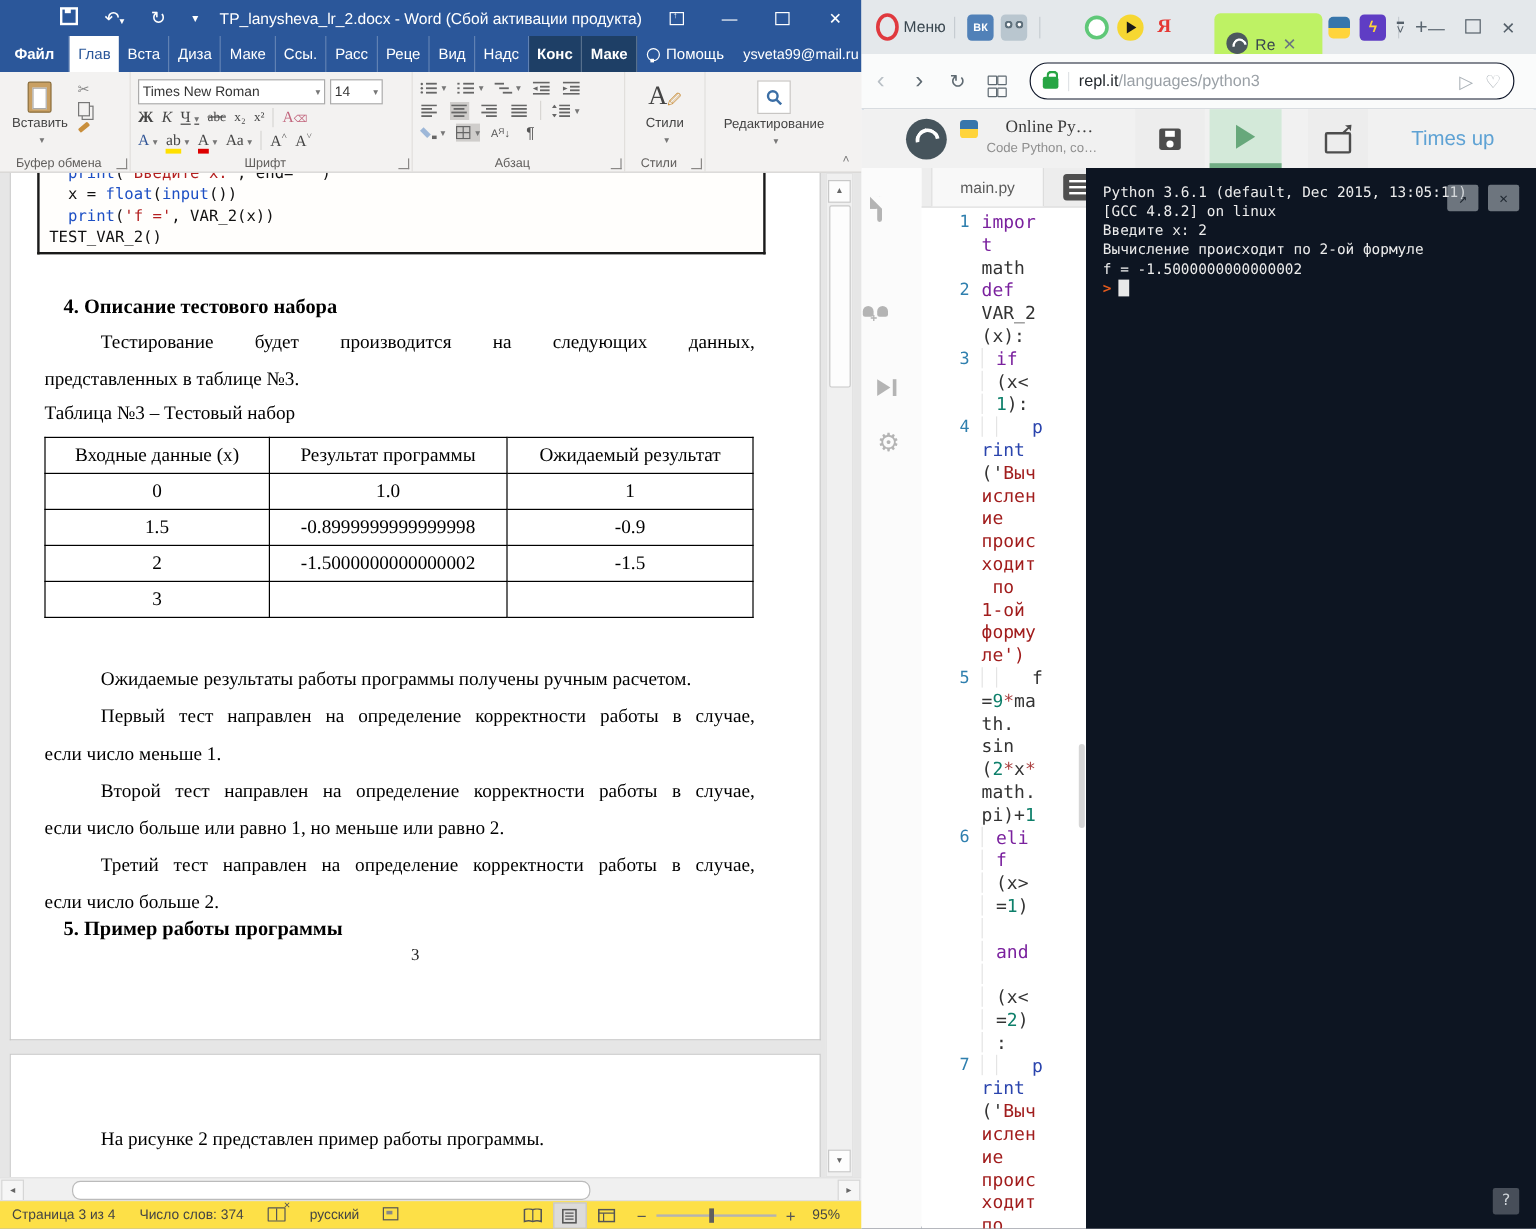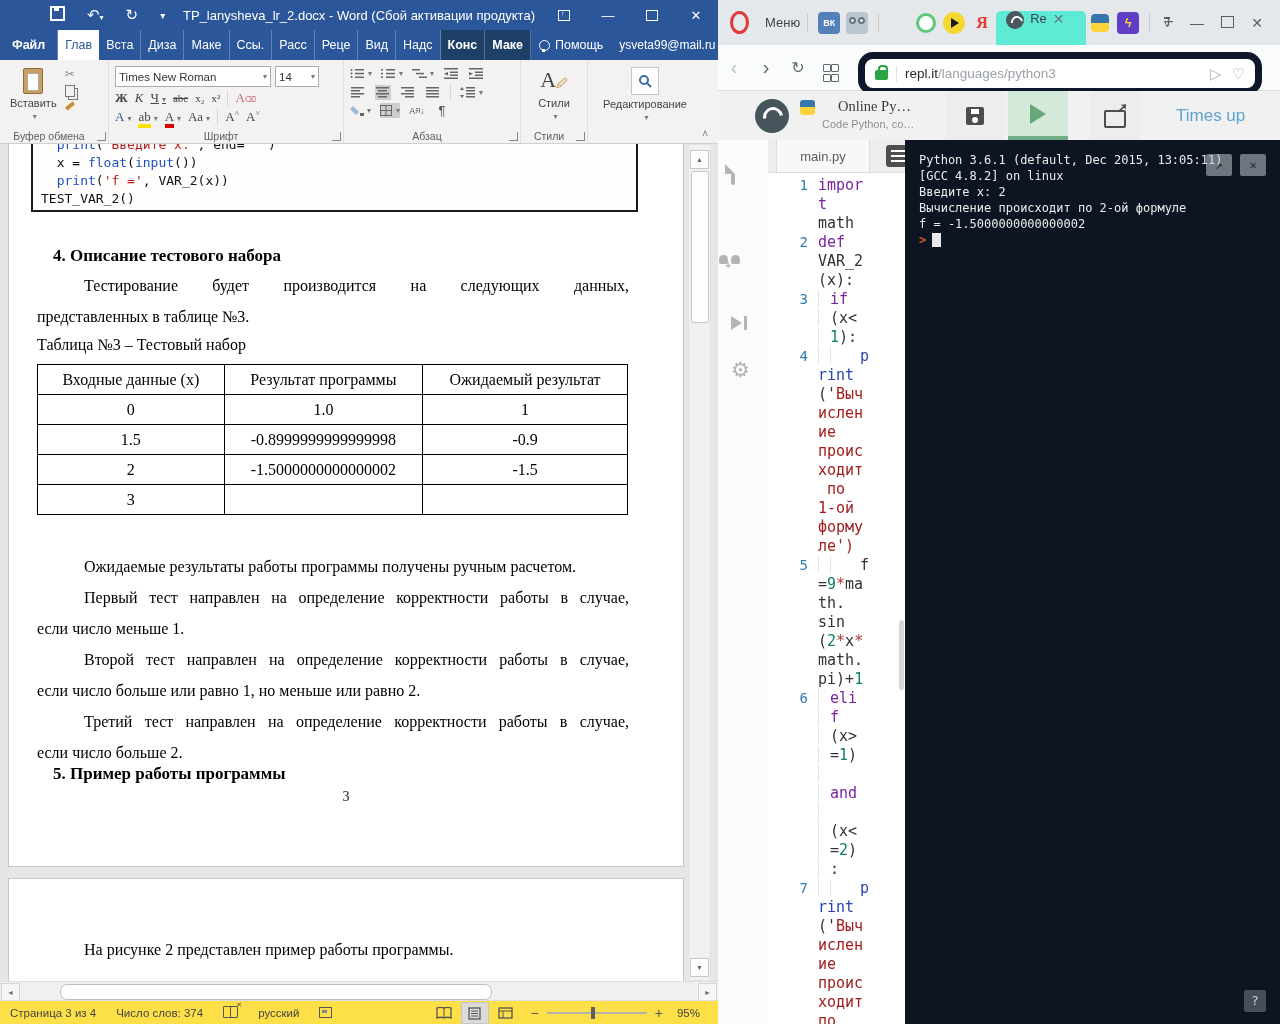--- a/index.html
+++ b/index.html
@@ -83,48 +83,48 @@
   .zoom-track{position:relative;width:100px;height:2px;background:#b5b3b1;margin:0 4px;}
   .zoom-thumb{position:absolute;left:44px;top:-5px;width:4px;height:12px;background:#605e5c;}
   .ic-proof{display:inline-block;width:13px;height:10px;border:1px solid #555;border-radius:1px;position:relative;}
   .ic-proof::before{content:"";position:absolute;left:5.5px;top:0;width:1px;height:100%;background:#555;}
   .ic-proof::after{content:"✕";position:absolute;right:-5px;top:-6px;font-size:7px;color:#555;}
   .ic-macro{display:inline-block;width:11px;height:9px;border:1px solid #555;position:relative;}
   .ic-macro::after{content:"";position:absolute;left:2px;top:2px;width:5px;height:3px;background:#888;}
   
   #opera{position:absolute;left:718px;top:0;width:562px;height:1024px;background:#fff;box-shadow:inset 2px 0 0 #4a86c8,inset -2px 0 0 #4a86c8,inset 0 -2px 0 #16233c;}
   .o-tabbar{height:45px;background:#e4e8eb;display:flex;align-items:center;position:relative;font-size:13px;color:#3a4750;}
-  .o-menu{display:flex;align-items:center;gap:16px;margin-left:12px;}
+  .o-menu{display:flex;align-items:center;gap:4px;margin-left:12px;}
   .ic-opera{display:inline-block;width:13px;height:17px;border:3.5px solid #e0393e;border-radius:50%;}
   .tsep{width:1px;height:18px;background:#c6ccd1;margin:0 7px;}
   .pin-ic{width:22px;height:22px;border-radius:4px;display:flex;align-items:center;justify-content:center;margin:0 3px;font-size:10px;}
   .ic-vk{background:#5181b8;color:#fff;font-weight:bold;font-size:9px;}
   .ic-owl{background:#b9c6cf;position:relative;}
   .ic-owl::before,.ic-owl::after{content:"";position:absolute;top:5px;width:7px;height:7px;border-radius:50%;background:#fff;box-shadow:inset 0 0 0 2px #5d6f7b;}
   .ic-owl::before{left:3px;} .ic-owl::after{right:3px;}
   .ic-green{border:3px solid #5fc878;border-radius:50%;width:14px;height:14px;background:#fff;}
   .ic-ymusic{background:#f6d732;border-radius:50%;color:#222;}
   .tri-r{display:inline-block;width:0;height:0;border-left:8px solid #1a1a1a;border-top:5px solid transparent;border-bottom:5px solid transparent;margin-left:2px;}
   .ic-ya{color:#e53935;font-weight:bold;font-size:16px;font-family:"Liberation Serif",serif;}
-  .o-tab-active{height:34px;align-self:flex-end;background:#5eead4;border-radius:5px 5px 0 0;display:flex;align-items:flex-start;padding:0 10px;gap:6px;min-width:70px;}
+  .o-tab-active{height:34px;align-self:flex-end;background:#bef264;border-radius:5px 5px 0 0;display:flex;align-items:flex-end;padding:0 10px;gap:6px;min-width:70px;margin-left:28px;}
   .ic-repl-sm{width:18px;height:18px;border-radius:50%;background:#4c585e;position:relative;}
   .ic-repl-sm::after{content:"";position:absolute;left:5px;top:5px;width:8px;height:8px;border:2px solid #fff;border-radius:50%;border-right-color:transparent;border-bottom-color:transparent;transform:rotate(35deg);}
   .tab-close{color:#6a7680;font-size:14px;}
   .ic-python{width:18px;height:18px;border-radius:4px;background:linear-gradient(180deg,#3776ab 50%,#ffd43b 50%);}
   .ic-bolt{background:#5f3dc4;color:#ffd43b;font-size:13px;font-weight:bold;}
   .o-newtab{font-size:18px;color:#5a6670;margin:0 6px;}
   .o-win-controls{position:absolute;right:8px;top:0;height:45px;display:flex;align-items:center;gap:0;}
   .o-win-controls>div{width:30px;text-align:center;color:#55606a;font-size:14px;}
   .ic-tabmenu{display:inline-block;border-top:2px solid #55606a;padding-top:1px;font-size:11px;line-height:8px;}
   .o-addressbar{height:45px;background:#fafbfb;border-bottom:1px solid #d8dce0;display:flex;align-items:center;position:relative;}
   .nav-ic{font-size:20px;color:#5f6a72;width:32px;text-align:center;}
   .nav-ic.dis{color:#b8bfc5;}
   .ic-grid{display:inline-grid;grid-template-columns:6px 6px;grid-gap:2px;}
   .ic-grid i{width:6px;height:6px;border:1.5px solid #5f6a72;border-radius:1px;}
-  .url-pill{position:absolute;left:140px;right:18px;top:7px;height:29px;background:#fff;border:7px solid #0f172a;border-radius:15px;display:flex;align-items:center;padding:0 10px;font-size:13.5px;}
+  .url-pill{position:absolute;left:140px;right:18px;top:7px;height:29px;background:#fff;border:1px solid #0f172a;border-radius:15px;display:flex;align-items:center;padding:0 10px;font-size:13.5px;}
   .ic-lock{width:13px;height:10px;background:#27a544;border-radius:2px;position:relative;margin-top:3px;}
   .ic-lock::before{content:"";position:absolute;left:2.5px;top:-5px;width:6px;height:6px;border:2px solid #27a544;border-bottom:none;border-radius:4px 4px 0 0;}
   .url-sep{width:1px;height:16px;background:#e0e3e6;margin:0 8px;}
   .url-host{color:#24292e;} .url-path{color:#9aa0a6;}
   .pill-right{margin-left:auto;display:flex;align-items:center;gap:10px;color:#aab1b7;font-size:15px;}
   
   .r-header{height:50px;background:#f1f1f1;position:relative;}
   .ic-repl-lg{position:absolute;left:37px;top:8px;width:34px;height:34px;border-radius:50%;background:#46545c;}
   .ic-repl-lg::after{content:"";position:absolute;left:8px;top:8px;width:14px;height:14px;border:3px solid #fff;border-radius:50%;border-right-color:transparent;border-bottom-color:transparent;transform:rotate(35deg);}
   .r-title-wrap{position:absolute;left:82px;top:7px;display:flex;gap:7px;}

